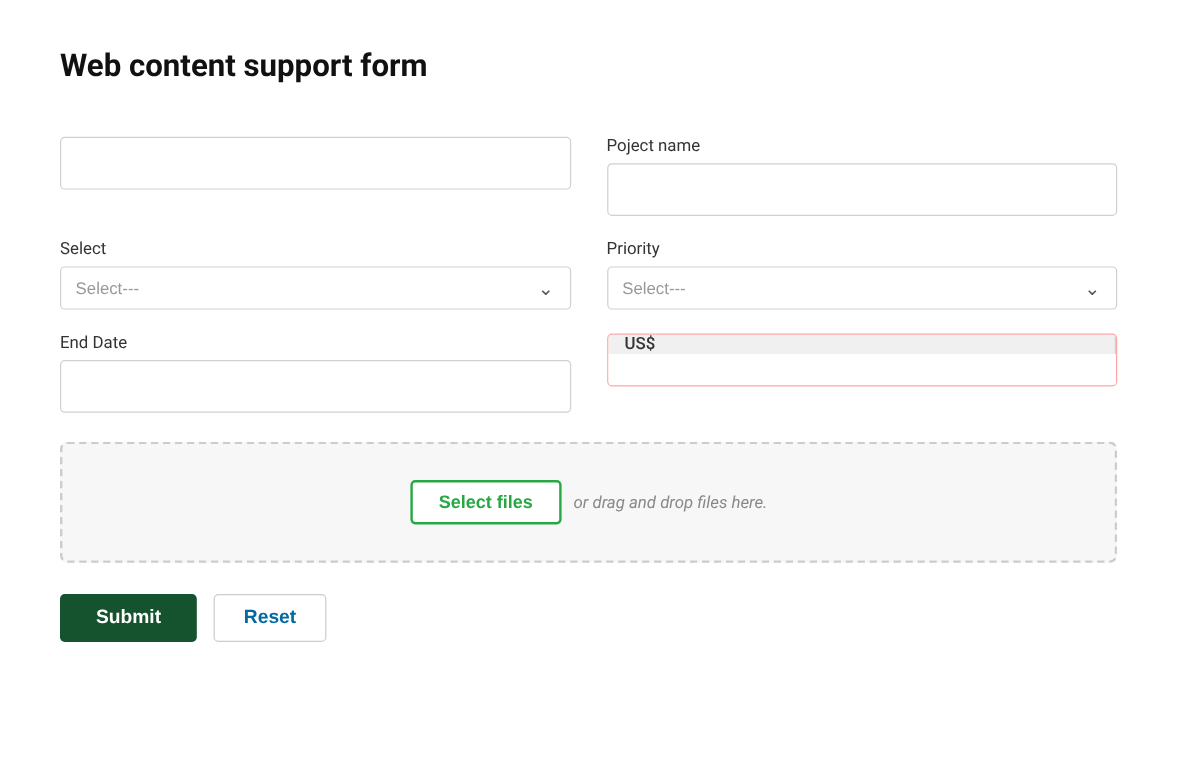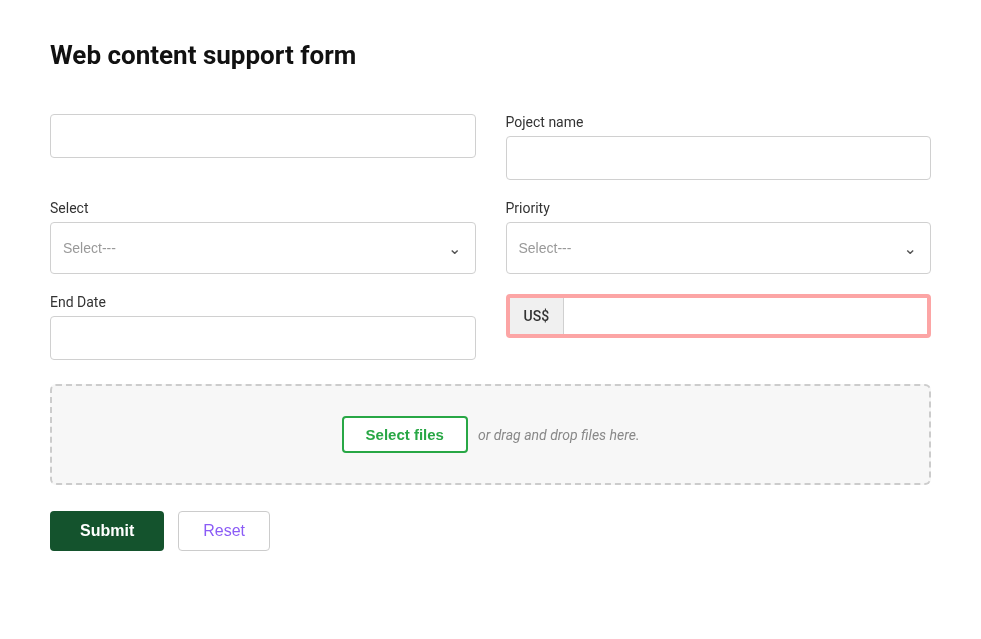--- a/index.html
+++ b/index.html
@@ -50,21 +50,21 @@
       outline: none;
       background: #fff;
       color: #333;
     }
 
     .form-select-wrapper {
       position: relative;
     }
 
     .form-select {
-      height: 52px;
+      height: 36px;
       border: 1px solid #d0d0d0;
       border-radius: 4px;
       padding: 0 40px 0 12px;
       font-size: 14px;
       outline: none;
       background: #fff;
       color: #999;
       appearance: none;
       -webkit-appearance: none;
       width: 100%;
@@ -76,24 +76,25 @@
       right: 14px;
       top: 50%;
       transform: translateY(-50%);
       pointer-events: none;
       color: #555;
       font-size: 16px;
     }
 
     .cost-input-wrapper {
       display: flex;
-      border: 4px solid #fca5a5;
+      border: 1px solid #fca5a5;
       border-radius: 4px;
       overflow: hidden;
       height: 44px;
+      flex-direction: column;
     }
 
     .cost-prefix {
       background: #f0f0f0;
       border-right: 1px solid #d0d0d0;
       padding: 0 14px;
       display: flex;
       align-items: center;
       font-size: 14px;
       color: #333;
@@ -156,23 +157,23 @@
       font-size: 16px;
       font-weight: 600;
       padding: 10px 30px;
       cursor: pointer;
     }
 
     .reset-btn {
       background: #fff;
       border: 1px solid #ccc;
       border-radius: 4px;
-      color: #8b5cf6;
+      color: #0369a1;
       font-size: 16px;
-      font-weight: 400;
+      font-weight: 700;
       padding: 10px 24px;
       cursor: pointer;
     }
   </style>
 </head>
 <body>
 
 <h1 class="page-title">Web content support form</h1>
 
 <div class="form-grid">

